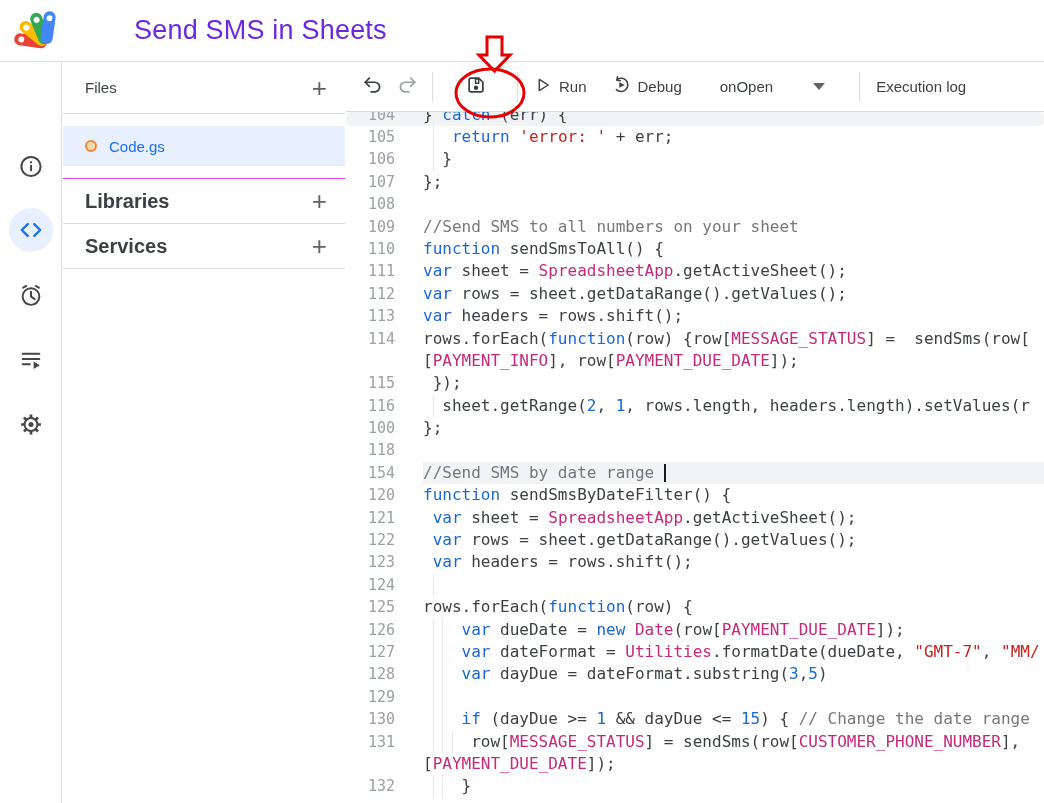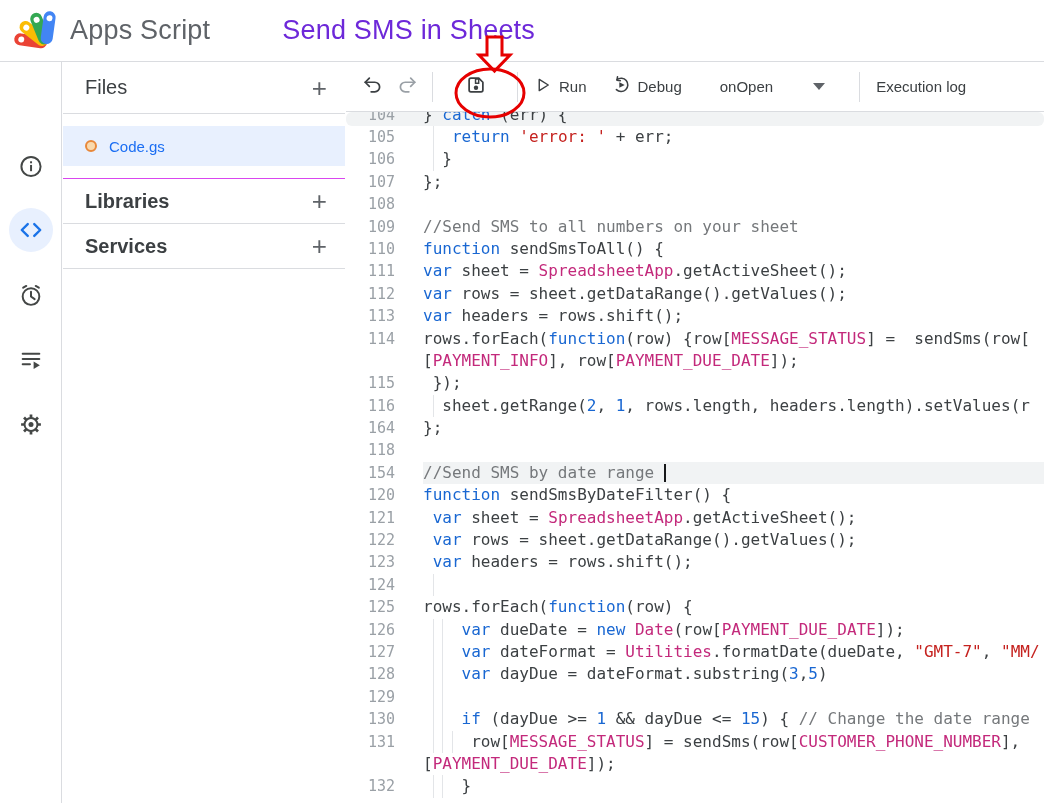--- a/index.html
+++ b/index.html
@@ -21,21 +21,21 @@
     border-right:1px solid #dadce0; background:#fff; }
   .rail-btn { position:absolute; left:50%; transform:translateX(-50%);
     display:flex; align-items:center; justify-content:center; cursor:pointer; }
   .rail-btn svg { display:block; }
   .rail-btn.active { width:44px; height:44px; border-radius:50%; background:#e8f0fe; }
 
   
   .files-panel { position:absolute; left:63px; top:62px; width:282px; bottom:0; background:#fff; }
   .panel-head { height:52px; border-bottom:1px solid #dadce0; display:flex;
     align-items:center; justify-content:space-between; padding:0 18px 0 22px; }
-  .panel-head .lbl { font-size:20px; color:#3c4043; }
+  .panel-head .lbl { font-size:15px; color:#3c4043; }
   .plus { font-size:26px; font-weight:300; color:#5f6368; line-height:1; cursor:pointer; }
   .file-list { padding:12px 0; border-bottom:1px solid #d946ef; }
   .file-item { height:40px; display:flex; align-items:center; background:#e8f0fe;
     padding-left:22px; cursor:pointer; }
   .unsaved-dot { width:12px; height:12px; border-radius:50%; border:2px solid #e8883a;
     background:#fad9ac; flex:0 0 auto; }
   .file-name { margin-left:12px; font-size:15px; color:#1b6ef3; }
   .section-row { height:45px; border-bottom:1px solid #dadce0; display:flex;
     align-items:center; justify-content:space-between; padding:0 18px 0 22px; }
   .section-row .lbl { font-size:20px; color:#3c4043;font-weight:bold; }
@@ -87,21 +87,20 @@
       </g>
     <g transform="rotate(68 36 34)">
         <rect x="4" y="28" width="33" height="12" rx="6" fill="#34a853"></rect>
         <circle cx="11" cy="34" r="3" fill="#fff"></circle>
       </g>
     <g transform="rotate(98 36 34)">
         <rect x="4" y="28" width="33" height="12" rx="6" fill="#4285f4"></rect>
         <circle cx="11" cy="34" r="3" fill="#fff"></circle>
       </g>
   </svg>
-  <span class="app-name">Apps Script</span>
   <span class="project-title">Send SMS in Sheets</span>
 </div>
 
 <div class="rail">
   <div class="rail-btn" style="top:92px">
     <span>
       <svg width="25" height="25" viewBox="0 0 24 24">
           <circle cx="12" cy="12" r="9.2" fill="none" stroke="#444746" stroke-width="1.9"></circle>
           <rect x="11.1" y="10.5" width="1.9" height="6" fill="#444746"></rect>
           <rect x="11.1" y="7" width="1.9" height="1.9" fill="#444746"></rect>
@@ -287,21 +286,21 @@
       </div>
       <div class="code-row">
         <span class="ln">115</span>
         <span class="code"><span class="tok-p"> });</span></span>
       </div>
       <div class="code-row">
         <span class="ln">116</span>
         <span class="code"><i class="guide" style="left: 1ch;"></i><span class="tok-p">  sheet.getRange(</span><span class="tok-n">2</span><span class="tok-p">, </span><span class="tok-n">1</span><span class="tok-p">, rows.length, headers.length).setValues(r</span></span>
       </div>
       <div class="code-row">
-        <span class="ln">164</span>
+        <span class="ln">100</span>
         <span class="code"><span class="tok-p">};</span></span>
       </div>
       <div class="code-row">
         <span class="ln">118</span>
         <span class="code"></span>
       </div>
       <div class="code-row current">
         <span class="ln">154</span>
         <span class="code"><span class="tok-c">//Send SMS by date range </span><i class="caret"></i></span>
       </div>

